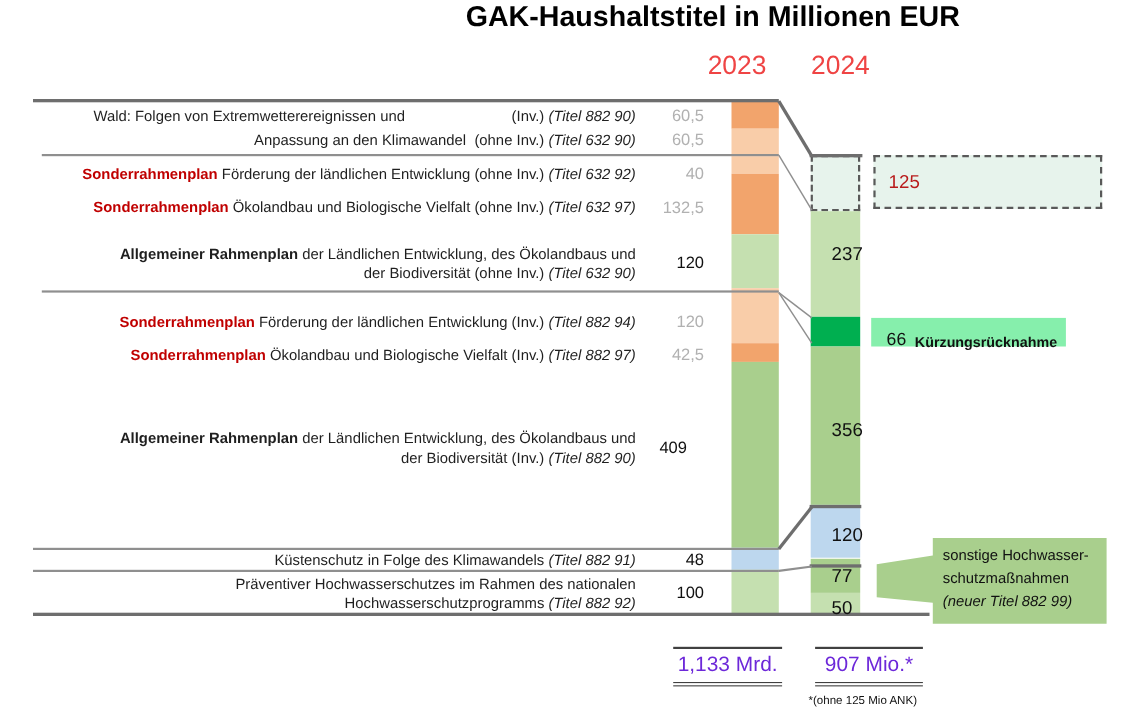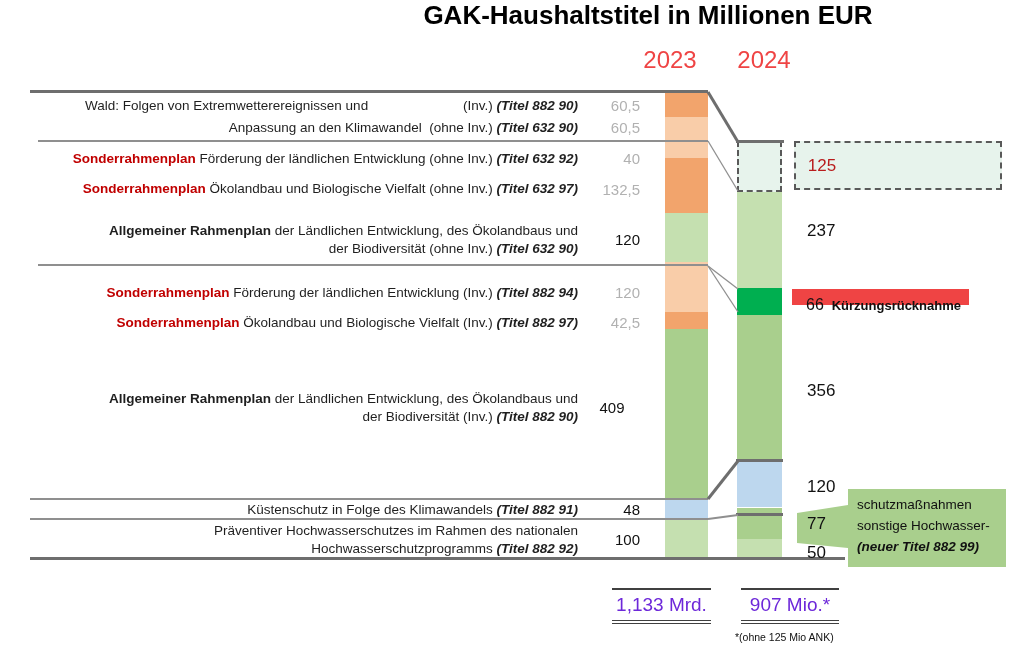--- a/index.html
+++ b/index.html
@@ -8,33 +8,33 @@
   .abs{position:absolute;}
   #title{top:0;left:262px;width:772px;text-align:center;font-size:26px;font-weight:bold;color:#000;}
   .yearhdr{top:46px;width:84px;text-align:center;font-size:24px;color:#ef4444;}
   #hdr2023{left:628px;}
   #hdr2024{left:722px;}
   .rowlabel{position:absolute;left:30px;width:548px;font-size:13.5px;color:#1f1f1f;}
   .labelline{display:flex;justify-content:flex-end;align-items:center;white-space:pre;}
   .labelline.spread{justify-content:space-between;padding-left:55px;}
   .red{color:#C00000;font-weight:bold;}
   .bold{font-weight:bold;}
-  .italic{font-style:italic;font-weight:bold;}
+  .italic{font-style:italic;}
   .rowvalue{position:absolute;left:584px;width:56px;text-align:right;font-size:15px;color:#111;}
   .rowvalue.muted{color:#b1b1b1;}
   .seg{position:absolute;z-index:1;}
   .seg.dashed{box-sizing:border-box;border:2px dashed #595959;}
   .hline{position:absolute;z-index:2;}
   #overlay{position:absolute;left:0;top:0;z-index:3;pointer-events:none;}
-  .rlabel{position:absolute;left:807px;font-size:17px;color:#111;z-index:5;}
+  .rlabel{position:absolute;left:756px;font-size:17px;color:#111;z-index:5;}
   .annbox{position:absolute;z-index:4;display:flex;align-items:center;box-sizing:border-box;}
   #ank-box{left:794px;top:141px;width:208px;height:49px;background:#E7F3EC;border:2px dashed #595959;}
   #ank-box .val{width:52px;text-align:center;font-size:17px;color:#b91c1c;}
   #ank-box .txt{font-size:13px;line-height:16px;color:#111;}
-  #kurz-box{left:792px;top:289px;width:177px;height:16px;background:#ef4444;justify-content:space-between;
+  #kurz-box{left:792px;top:289px;width:177px;height:26px;background:#86efac;justify-content:space-between;
             padding:16px 8px 0 14px;}
   #kurz-box .val{font-size:16px;color:#111;}
   #kurz-box .lbl{font-weight:bold;font-size:13px;color:#111;}
   #callout-text{position:absolute;left:857px;top:494px;z-index:5;font-size:13.5px;line-height:21px;color:#111;}
   .total{position:absolute;top:588px;text-align:center;font-size:19px;color:#6d28d9;z-index:5;
          border-top:2px solid #404040;border-bottom:4px double #404040;padding:4px 0;}
   #total2023{left:612px;width:99px;}
   #total2024{left:741px;width:98px;}
   #footnote{position:absolute;left:735px;top:631px;width:110px;text-align:left;font-size:10.5px;color:#111;z-index:5;}
 </style>
@@ -135,22 +135,22 @@
   <div id="ank-box" class="annbox">
     <div class="val">125</div>
   </div>
 
   <div id="kurz-box" class="annbox">
     <span class="val">66</span>
     <span class="lbl">Kürzungsrücknahme</span>
   </div>
 
   <div id="callout-text">
+    <div>sonstige Hochwasser-</div>
     <div>schutzmaßnahmen</div>
-    <div>sonstige Hochwasser-</div>
     <div class="italic">(neuer Titel 882 99)</div>
   </div>
 
   <div id="rlabels-container">
       <div class="rlabel" style="top: 221px;">237</div>
       <div class="rlabel" style="top: 381px;">356</div>
       <div class="rlabel" style="top: 477px;">120</div>
       <div class="rlabel" style="top: 514px;">77</div>
       <div class="rlabel" style="top: 543px;">50</div>
     </div>

